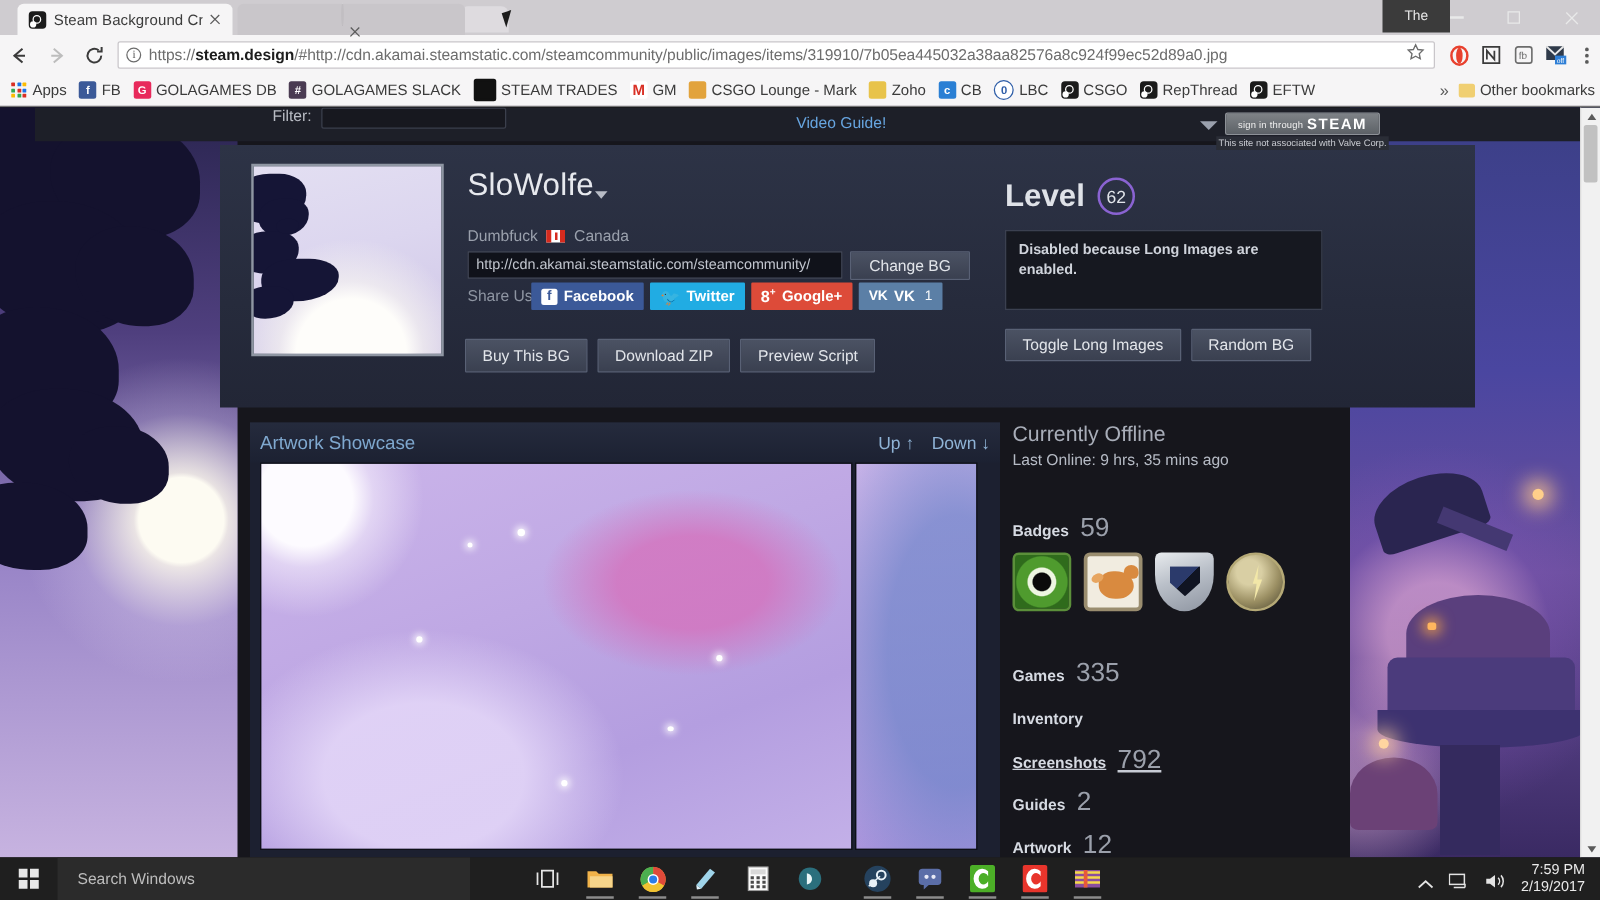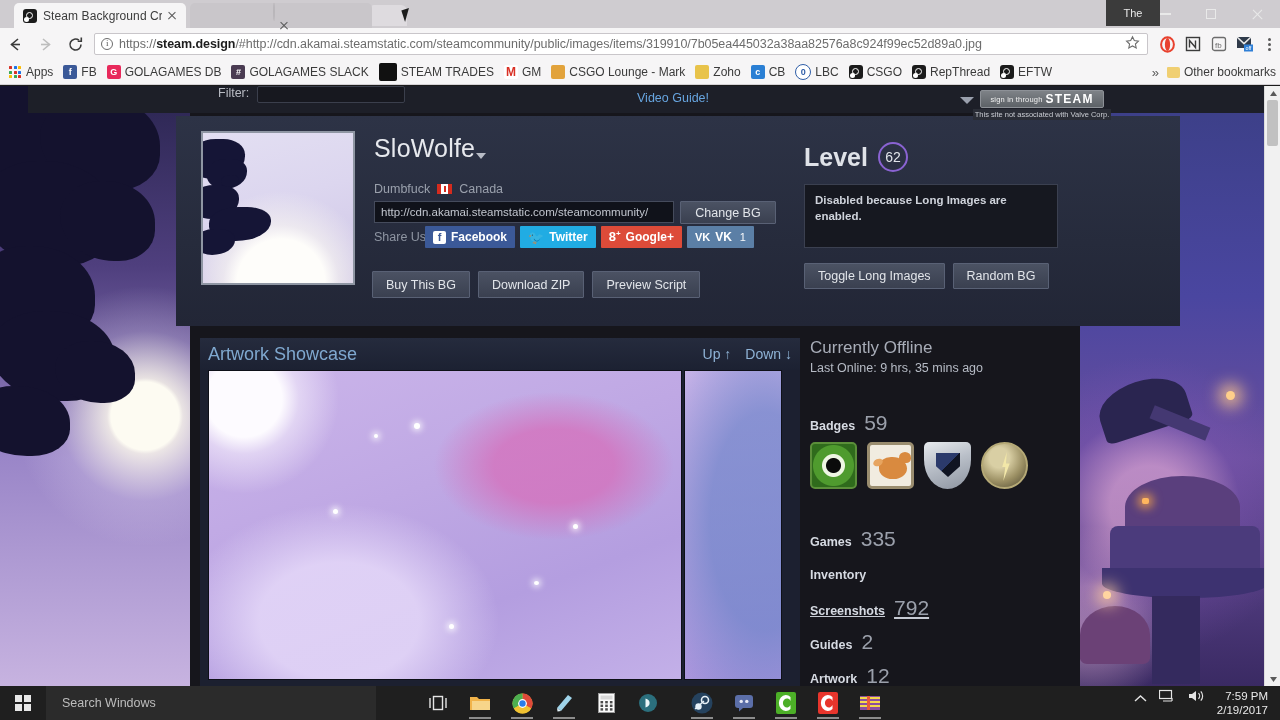--- a/index.html
+++ b/index.html
@@ -222,21 +222,21 @@
 
   
   .showcase{
     position:absolute;left:200px;top:252px;width:600px;height:350px;
     background:#1c2030;z-index:3;
   }
   .showcase-head{
     height:32px;display:flex;align-items:center;padding:0 8px;box-sizing:border-box;
     background:linear-gradient(#252b3d,#1c2132);
   }
-  .showcase-title{font-size:18px;color:#7fa8cf;flex:1 1 auto;}
+  .showcase-title{font-size:15px;color:#7fa8cf;flex:1 1 auto;}
   .sc-ctl{font-size:14px;color:#8fb3d6;margin-left:14px;}
   .showcase-body{display:flex;gap:2px;padding:0 0 0 8px;}
   .art-main{
     width:474px;height:310px;border:1px solid #0e1018;box-sizing:border-box;
     background:
       radial-gradient(circle at 35px 28px, #fdfbff 0 38px, rgba(252,248,255,.5) 55px, rgba(0,0,0,0) 95px),
       radial-gradient(ellipse at 345px 95px, rgba(214,110,186,.75) 0 60px, rgba(0,0,0,0) 120px),
       radial-gradient(ellipse at 130px 250px, rgba(232,220,250,.8) 0 80px, rgba(0,0,0,0) 160px),
       linear-gradient(160deg,#cbb5ea 0%,#bfa8e4 40%,#b49ee0 70%,#c3b0e8 100%);
     position:relative;overflow:hidden;
@@ -299,21 +299,21 @@
   .start{width:46px;height:34px;display:flex;align-items:center;justify-content:center;}
   .winlogo{width:16px;height:16px;display:grid;grid-template-columns:7px 7px;grid-template-rows:7px 7px;gap:2px;}
   .winlogo i{background:#e8e8e8;display:block;}
   .searchbox{
     width:330px;height:34px;background:#2b2b2b;display:flex;align-items:center;
     padding-left:16px;box-sizing:border-box;font-size:12.5px;color:#bdbdbd;
   }
   .tb-apps{display:flex;align-items:center;margin-left:45px;gap:8px;}
   .tb-app{width:34px;height:34px;display:flex;align-items:center;justify-content:center;position:relative;}
   .tb-app.open:after{content:"";position:absolute;bottom:1px;left:6px;width:22px;height:2px;background:#8c8c8c;}
-  .tray{margin-left:auto;display:flex;align-items:flex-start;gap:12px;padding-right:12px;color:#e3e3e3;}
+  .tray{margin-left:auto;display:flex;align-items:flex-end;gap:12px;padding-right:12px;color:#e3e3e3;}
   .clock{text-align:right;font-size:11.5px;color:#eaeaea;line-height:1.25;}
 </style>
 </head>
 <body>
 
 <div class="chrome-tabstrip">
   <div class="tabstrip-bg"></div>
 
   <div class="tab active" style="left:14px;width:172px;">
     <span class="tab-fav">

